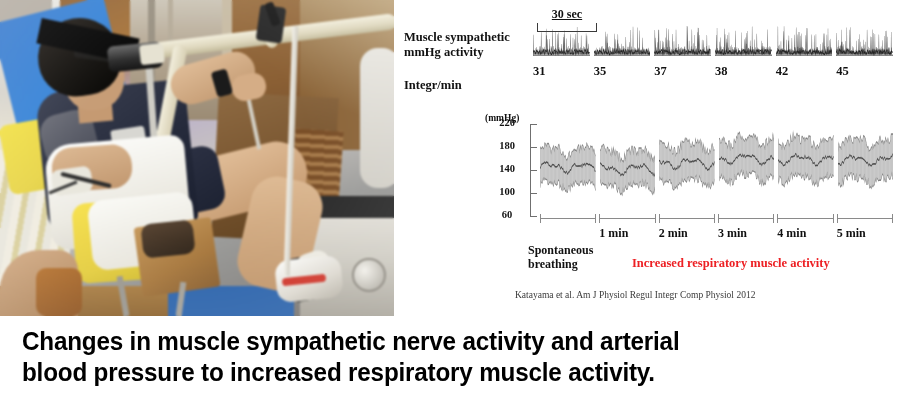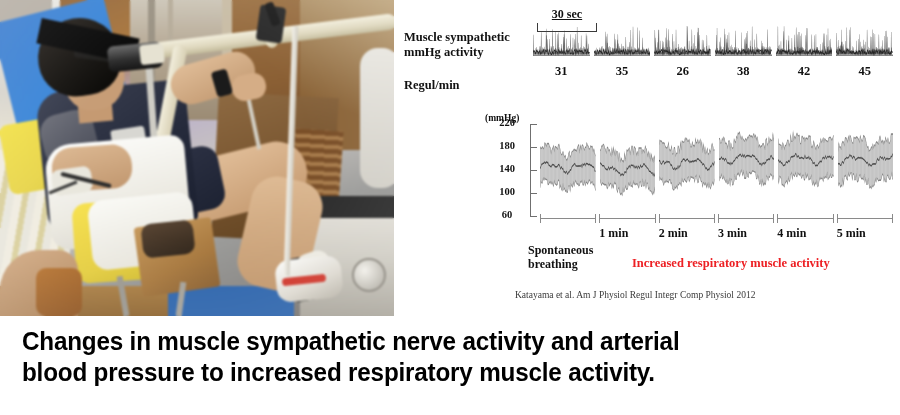--- a/index.html
+++ b/index.html
@@ -124,21 +124,21 @@
 
   .scalebar{position:absolute;left:137px;top:7px;width:60px;}
   .scalebar .txt{font-size:12px;font-weight:bold;text-align:center;font-family:"Liberation Serif",serif;color:#111;text-decoration:underline;}
   .scalebar .brk{height:8px;border:1.6px solid #3a3a3a;border-top:none;margin-top:1px;}
 
   .msna-row{position:absolute;left:133px;top:22px;width:360px;height:34px;display:flex;gap:4px;}
   .msna-seg{flex:1;position:relative;height:34px;overflow:hidden;}
   .msna-seg svg{position:absolute;left:0;bottom:0;width:100%;height:34px;}
 
   .burst-row{position:absolute;left:133px;top:64px;width:360px;height:16px;display:flex;gap:4px;}
-  .burst-cell{flex:1;text-align:center;font-size:12.5px;font-weight:bold;font-family:"Liberation Serif",serif;color:#111;}
+  .burst-cell{flex:1;text-align:left;font-size:12.5px;font-weight:bold;font-family:"Liberation Serif",serif;color:#111;}
 
   .bp-area{position:absolute;left:88px;top:120px;width:405px;height:100px;}
   .yaxis{position:absolute;left:42px;top:4px;width:8px;height:92px;border-left:1.6px solid #6f6f6f;}
   .ytick{position:absolute;left:42px;width:7px;height:0;border-top:1.5px solid #6f6f6f;}
   .ylab{position:absolute;right:auto;left:0px;width:38px;text-align:center;font-size:10.5px;font-weight:bold;
     font-family:"Liberation Serif",serif;color:#111;transform:translateY(-7px);}
   .bp-traces{position:absolute;left:52px;top:2px;width:353px;height:94px;display:flex;gap:4px;}
   .bp-seg{flex:1;position:relative;overflow:hidden;}
   .bp-seg svg{position:absolute;left:0;top:0;width:100%;height:94px;}
 
@@ -229,21 +229,21 @@
     <div class="ph chairleg2"></div>
     <div class="ph leg-fore"></div>
     <div class="ph cushion"></div>
     <div class="ph haze"></div>
     <div class="photo-blur"></div>
   </div>
 
   <div class="figure">
 
     <div class="lbl msna-label">Muscle sympathetic mmHg activity</div>
-    <div class="lbl bursts-label">Regul/min</div>
+    <div class="lbl bursts-label">Integr/min</div>
     <div class="lbl mmhg">(mmHg)</div>
 
     <div class="scalebar">
       <div class="txt">30 sec</div>
       <div class="brk"></div>
     </div>
 
     <div class="msna-row" id="msnaRow">
         <div class="msna-seg">
           <svg viewBox="0 0 200 34" preserveAspectRatio="none">
@@ -284,21 +284,21 @@
           <svg viewBox="0 0 200 34" preserveAspectRatio="none">
             <path d="M0,34 L2.0,32.0 L2.8,11.0 L3.7,32.0 L4.0,32.0 L4.5,25.3 L5.2,32.0 L6.0,32.0 L6.4,30.6 L6.9,32.0 L7.9,32.0 L8.4,18.0 L8.9,32.0 L9.9,32.0 L10.5,24.3 L11.3,32.0 L11.9,32.0 L12.7,26.1 L13.7,32.0 L13.9,32.0 L14.4,24.1 L15.0,32.0 L15.9,32.0 L16.4,22.8 L17.2,32.0 L17.8,32.0 L18.6,19.7 L19.5,32.0 L19.8,32.0 L20.3,7.8 L20.9,32.0 L21.8,32.0 L22.5,19.8 L23.3,32.0 L23.8,32.0 L24.4,24.2 L25.2,32.0 L25.8,32.0 L26.5,22.4 L27.3,32.0 L27.7,32.0 L28.5,29.8 L29.5,32.0 L29.7,32.0 L30.5,30.1 L31.4,32.0 L31.7,32.0 L32.2,30.0 L32.9,32.0 L33.7,32.0 L34.3,19.0 L35.2,32.0 L35.7,32.0 L36.3,25.9 L37.1,32.0 L37.6,32.0 L38.2,5.6 L39.0,32.0 L39.6,32.0 L40.5,25.8 L41.5,32.0 L41.6,32.0 L42.2,28.4 L43.0,32.0 L43.6,32.0 L44.2,26.3 L44.9,32.0 L45.6,32.0 L46.3,30.6 L47.3,32.0 L47.5,32.0 L48.3,7.8 L49.2,32.0 L49.5,32.0 L50.0,30.2 L50.6,32.0 L51.5,32.0 L52.1,5.2 L52.8,32.0 L53.5,32.0 L54.2,28.1 L55.0,32.0 L55.5,32.0 L56.1,29.1 L56.9,32.0 L57.4,32.0 L58.0,24.4 L58.8,32.0 L59.4,32.0 L60.0,28.9 L60.7,32.0 L61.4,32.0 L62.1,25.2 L63.0,32.0 L63.4,32.0 L64.0,29.0 L64.8,32.0 L65.4,32.0 L66.0,30.8 L66.7,32.0 L67.3,32.0 L68.0,30.6 L68.9,32.0 L69.3,32.0 L70.0,27.9 L70.8,32.0 L71.3,32.0 L71.8,18.8 L72.4,32.0 L73.3,32.0 L73.7,29.1 L74.3,32.0 L75.3,32.0 L76.0,29.3 L76.8,32.0 L77.2,32.0 L78.0,29.7 L78.9,32.0 L79.2,32.0 L79.9,17.0 L80.7,32.0 L81.2,32.0 L81.7,28.1 L82.3,32.0 L83.2,32.0 L83.7,12.3 L84.3,32.0 L85.2,32.0 L85.7,28.8 L86.5,32.0 L87.1,32.0 L87.6,19.7 L88.1,32.0 L89.1,32.0 L89.5,25.3 L90.0,32.0 L91.1,32.0 L91.7,24.1 L92.3,32.0 L93.1,32.0 L93.7,26.0 L94.6,32.0 L95.1,32.0 L95.7,28.6 L96.5,32.0 L97.0,32.0 L97.6,17.8 L98.4,32.0 L99.0,32.0 L99.6,22.6 L100.2,32.0 L101.0,32.0 L101.4,26.5 L102.0,32.0 L103.0,32.0 L103.5,19.8 L104.2,32.0 L104.9,32.0 L105.6,30.9 L106.3,32.0 L106.9,32.0 L107.5,30.9 L108.2,32.0 L108.9,32.0 L109.7,7.9 L110.8,32.0 L110.9,32.0 L111.4,29.8 L112.1,32.0 L112.9,32.0 L113.4,28.6 L114.0,32.0 L114.8,32.0 L115.5,24.7 L116.4,32.0 L116.8,32.0 L117.6,30.4 L118.5,32.0 L118.8,32.0 L119.4,26.0 L120.1,32.0 L120.8,32.0 L121.4,14.6 L122.1,32.0 L122.8,32.0 L123.4,30.3 L124.2,32.0 L124.7,32.0 L125.3,15.0 L126.0,32.0 L126.7,32.0 L127.6,27.5 L128.6,32.0 L128.7,32.0 L129.2,7.5 L129.8,32.0 L130.7,32.0 L131.2,26.8 L131.8,32.0 L132.7,32.0 L133.3,10.9 L134.0,32.0 L134.6,32.0 L135.1,27.5 L135.8,32.0 L136.6,32.0 L137.3,12.1 L138.1,32.0 L138.6,32.0 L139.3,29.9 L140.2,32.0 L140.6,32.0 L141.3,25.3 L142.1,32.0 L142.6,32.0 L143.4,25.0 L144.4,32.0 L144.5,32.0 L145.2,29.2 L146.0,32.0 L146.5,32.0 L146.9,26.0 L147.5,32.0 L148.5,32.0 L148.9,30.8 L149.5,32.0 L150.5,32.0 L151.3,12.5 L152.3,32.0 L152.5,32.0 L153.0,27.6 L153.7,32.0 L154.4,32.0 L155.1,26.6 L155.9,32.0 L156.4,32.0 L157.0,26.5 L157.6,32.0 L158.4,32.0 L159.1,24.6 L159.9,32.0 L160.4,32.0 L161.1,30.1 L162.0,32.0 L162.4,32.0 L163.1,18.4 L164.0,32.0 L164.3,32.0 L164.9,26.5 L165.6,32.0 L166.3,32.0 L167.2,29.4 L168.2,32.0 L168.3,32.0 L169.1,30.4 L170.1,32.0 L170.3,32.0 L170.8,13.9 L171.4,32.0 L172.3,32.0 L172.7,27.5 L173.3,32.0 L174.2,32.0 L174.7,9.1 L175.2,32.0 L176.2,32.0 L176.9,30.7 L177.6,32.0 L178.2,32.0 L178.9,8.7 L179.8,32.0 L180.2,32.0 L180.8,14.8 L181.5,32.0 L182.2,32.0 L182.8,30.1 L183.6,32.0 L184.1,32.0 L184.8,25.7 L185.7,32.0 L186.1,32.0 L186.7,25.2 L187.4,32.0 L188.1,32.0 L188.9,25.6 L189.9,32.0 L190.1,32.0 L190.7,29.1 L191.5,32.0 L192.1,32.0 L192.7,30.4 L193.4,32.0 L194.0,32.0 L194.7,9.9 L195.4,32.0 L196.0,32.0 L196.4,25.6 L197.0,32.0 L200,34 Z" fill="#9a9a9a" opacity="0.55"></path>
             <path d="M0,34 L2.0,32.0 L2.8,11.0 L3.7,32.0 L4.0,32.0 L4.5,25.3 L5.2,32.0 L6.0,32.0 L6.4,30.6 L6.9,32.0 L7.9,32.0 L8.4,18.0 L8.9,32.0 L9.9,32.0 L10.5,24.3 L11.3,32.0 L11.9,32.0 L12.7,26.1 L13.7,32.0 L13.9,32.0 L14.4,24.1 L15.0,32.0 L15.9,32.0 L16.4,22.8 L17.2,32.0 L17.8,32.0 L18.6,19.7 L19.5,32.0 L19.8,32.0 L20.3,7.8 L20.9,32.0 L21.8,32.0 L22.5,19.8 L23.3,32.0 L23.8,32.0 L24.4,24.2 L25.2,32.0 L25.8,32.0 L26.5,22.4 L27.3,32.0 L27.7,32.0 L28.5,29.8 L29.5,32.0 L29.7,32.0 L30.5,30.1 L31.4,32.0 L31.7,32.0 L32.2,30.0 L32.9,32.0 L33.7,32.0 L34.3,19.0 L35.2,32.0 L35.7,32.0 L36.3,25.9 L37.1,32.0 L37.6,32.0 L38.2,5.6 L39.0,32.0 L39.6,32.0 L40.5,25.8 L41.5,32.0 L41.6,32.0 L42.2,28.4 L43.0,32.0 L43.6,32.0 L44.2,26.3 L44.9,32.0 L45.6,32.0 L46.3,30.6 L47.3,32.0 L47.5,32.0 L48.3,7.8 L49.2,32.0 L49.5,32.0 L50.0,30.2 L50.6,32.0 L51.5,32.0 L52.1,5.2 L52.8,32.0 L53.5,32.0 L54.2,28.1 L55.0,32.0 L55.5,32.0 L56.1,29.1 L56.9,32.0 L57.4,32.0 L58.0,24.4 L58.8,32.0 L59.4,32.0 L60.0,28.9 L60.7,32.0 L61.4,32.0 L62.1,25.2 L63.0,32.0 L63.4,32.0 L64.0,29.0 L64.8,32.0 L65.4,32.0 L66.0,30.8 L66.7,32.0 L67.3,32.0 L68.0,30.6 L68.9,32.0 L69.3,32.0 L70.0,27.9 L70.8,32.0 L71.3,32.0 L71.8,18.8 L72.4,32.0 L73.3,32.0 L73.7,29.1 L74.3,32.0 L75.3,32.0 L76.0,29.3 L76.8,32.0 L77.2,32.0 L78.0,29.7 L78.9,32.0 L79.2,32.0 L79.9,17.0 L80.7,32.0 L81.2,32.0 L81.7,28.1 L82.3,32.0 L83.2,32.0 L83.7,12.3 L84.3,32.0 L85.2,32.0 L85.7,28.8 L86.5,32.0 L87.1,32.0 L87.6,19.7 L88.1,32.0 L89.1,32.0 L89.5,25.3 L90.0,32.0 L91.1,32.0 L91.7,24.1 L92.3,32.0 L93.1,32.0 L93.7,26.0 L94.6,32.0 L95.1,32.0 L95.7,28.6 L96.5,32.0 L97.0,32.0 L97.6,17.8 L98.4,32.0 L99.0,32.0 L99.6,22.6 L100.2,32.0 L101.0,32.0 L101.4,26.5 L102.0,32.0 L103.0,32.0 L103.5,19.8 L104.2,32.0 L104.9,32.0 L105.6,30.9 L106.3,32.0 L106.9,32.0 L107.5,30.9 L108.2,32.0 L108.9,32.0 L109.7,7.9 L110.8,32.0 L110.9,32.0 L111.4,29.8 L112.1,32.0 L112.9,32.0 L113.4,28.6 L114.0,32.0 L114.8,32.0 L115.5,24.7 L116.4,32.0 L116.8,32.0 L117.6,30.4 L118.5,32.0 L118.8,32.0 L119.4,26.0 L120.1,32.0 L120.8,32.0 L121.4,14.6 L122.1,32.0 L122.8,32.0 L123.4,30.3 L124.2,32.0 L124.7,32.0 L125.3,15.0 L126.0,32.0 L126.7,32.0 L127.6,27.5 L128.6,32.0 L128.7,32.0 L129.2,7.5 L129.8,32.0 L130.7,32.0 L131.2,26.8 L131.8,32.0 L132.7,32.0 L133.3,10.9 L134.0,32.0 L134.6,32.0 L135.1,27.5 L135.8,32.0 L136.6,32.0 L137.3,12.1 L138.1,32.0 L138.6,32.0 L139.3,29.9 L140.2,32.0 L140.6,32.0 L141.3,25.3 L142.1,32.0 L142.6,32.0 L143.4,25.0 L144.4,32.0 L144.5,32.0 L145.2,29.2 L146.0,32.0 L146.5,32.0 L146.9,26.0 L147.5,32.0 L148.5,32.0 L148.9,30.8 L149.5,32.0 L150.5,32.0 L151.3,12.5 L152.3,32.0 L152.5,32.0 L153.0,27.6 L153.7,32.0 L154.4,32.0 L155.1,26.6 L155.9,32.0 L156.4,32.0 L157.0,26.5 L157.6,32.0 L158.4,32.0 L159.1,24.6 L159.9,32.0 L160.4,32.0 L161.1,30.1 L162.0,32.0 L162.4,32.0 L163.1,18.4 L164.0,32.0 L164.3,32.0 L164.9,26.5 L165.6,32.0 L166.3,32.0 L167.2,29.4 L168.2,32.0 L168.3,32.0 L169.1,30.4 L170.1,32.0 L170.3,32.0 L170.8,13.9 L171.4,32.0 L172.3,32.0 L172.7,27.5 L173.3,32.0 L174.2,32.0 L174.7,9.1 L175.2,32.0 L176.2,32.0 L176.9,30.7 L177.6,32.0 L178.2,32.0 L178.9,8.7 L179.8,32.0 L180.2,32.0 L180.8,14.8 L181.5,32.0 L182.2,32.0 L182.8,30.1 L183.6,32.0 L184.1,32.0 L184.8,25.7 L185.7,32.0 L186.1,32.0 L186.7,25.2 L187.4,32.0 L188.1,32.0 L188.9,25.6 L189.9,32.0 L190.1,32.0 L190.7,29.1 L191.5,32.0 L192.1,32.0 L192.7,30.4 L193.4,32.0 L194.0,32.0 L194.7,9.9 L195.4,32.0 L196.0,32.0 L196.4,25.6 L197.0,32.0 L200,34 Z" fill="none" stroke="#3c3c3c" stroke-width="1.1" opacity="0.85"></path>
             <path d="M0,31 L0.0,29.3 L1.7,30.4 L3.3,27.8 L5.0,28.3 L6.7,32.2 L8.3,31.8 L10.0,28.4 L11.7,28.4 L13.3,27.7 L15.0,28.2 L16.7,29.8 L18.3,28.3 L20.0,31.0 L21.7,29.5 L23.3,31.1 L25.0,30.4 L26.7,29.4 L28.3,28.8 L30.0,31.4 L31.7,28.5 L33.3,30.9 L35.0,31.5 L36.7,29.4 L38.3,28.1 L40.0,28.0 L41.7,27.6 L43.3,28.2 L45.0,29.8 L46.7,28.0 L48.3,30.6 L50.0,30.0 L51.7,30.1 L53.3,29.0 L55.0,31.0 L56.7,31.7 L58.3,29.5 L60.0,29.7 L61.7,29.5 L63.3,30.9 L65.0,31.7 L66.7,31.2 L68.3,30.7 L70.0,32.2 L71.7,29.3 L73.3,30.2 L75.0,30.3 L76.7,31.8 L78.3,32.4 L80.0,29.3 L81.7,29.1 L83.3,29.7 L85.0,29.5 L86.7,32.3 L88.3,29.3 L90.0,28.4 L91.7,28.0 L93.3,31.9 L95.0,27.8 L96.7,28.3 L98.3,31.9 L100.0,29.9 L101.7,30.7 L103.3,29.8 L105.0,32.2 L106.7,31.0 L108.3,32.1 L110.0,28.9 L111.7,28.1 L113.3,31.3 L115.0,31.0 L116.7,29.1 L118.3,28.9 L120.0,31.9 L121.7,29.2 L123.3,31.3 L125.0,31.8 L126.7,28.8 L128.3,31.6 L130.0,28.0 L131.7,32.5 L133.3,29.6 L135.0,32.3 L136.7,28.2 L138.3,31.3 L140.0,28.9 L141.7,28.1 L143.3,29.4 L145.0,29.6 L146.7,30.7 L148.3,27.7 L150.0,28.9 L151.7,31.7 L153.3,28.6 L155.0,32.2 L156.7,28.9 L158.3,29.2 L160.0,31.7 L161.7,28.3 L163.3,30.8 L165.0,31.1 L166.7,27.8 L168.3,30.1 L170.0,29.1 L171.7,28.1 L173.3,32.3 L175.0,30.4 L176.7,29.4 L178.3,27.7 L180.0,32.1 L181.7,28.9 L183.3,27.7 L185.0,31.0 L186.7,30.9 L188.3,31.4 L190.0,32.3 L191.7,30.3 L193.3,32.4 L195.0,29.4 L196.7,29.4 L198.3,30.0 L200.0,30.2" fill="none" stroke="#1c1c1c" stroke-width="1.6" opacity="0.9"></path>
           </svg>
         </div>
       </div>
     <div class="burst-row" id="burstRow">
         <div class="burst-cell">31</div>
         <div class="burst-cell">35</div>
-        <div class="burst-cell">26</div>
+        <div class="burst-cell">37</div>
         <div class="burst-cell">38</div>
         <div class="burst-cell">42</div>
         <div class="burst-cell">45</div>
       </div>
 
     <div class="bp-area">
       <div class="yaxis"></div>
       <div id="yticks">
           <div class="ytick" style="top: 4px;"></div>
           <div class="ylab" style="position: absolute; top: 4px;">220</div>

